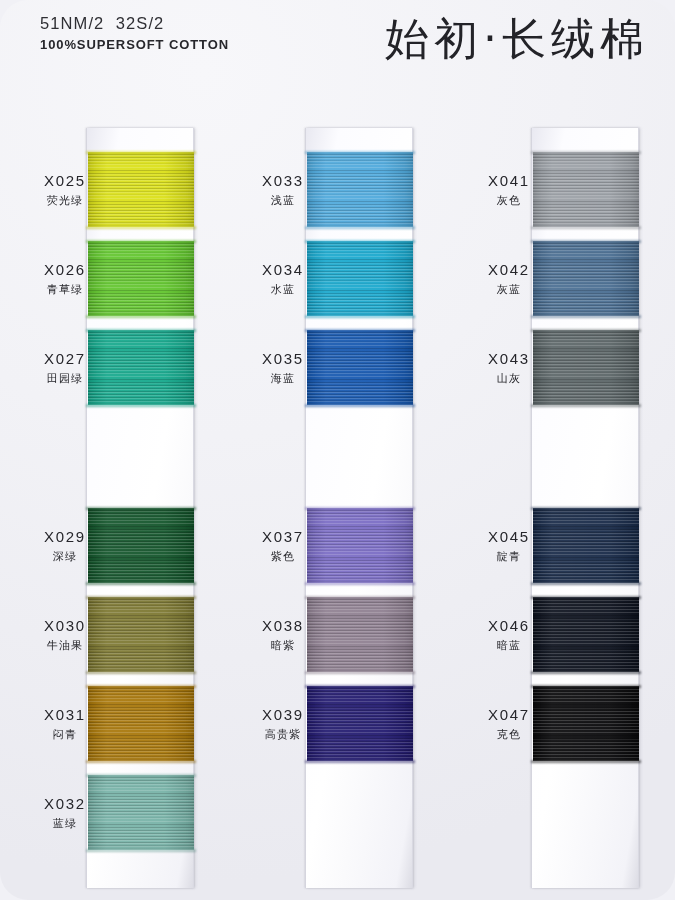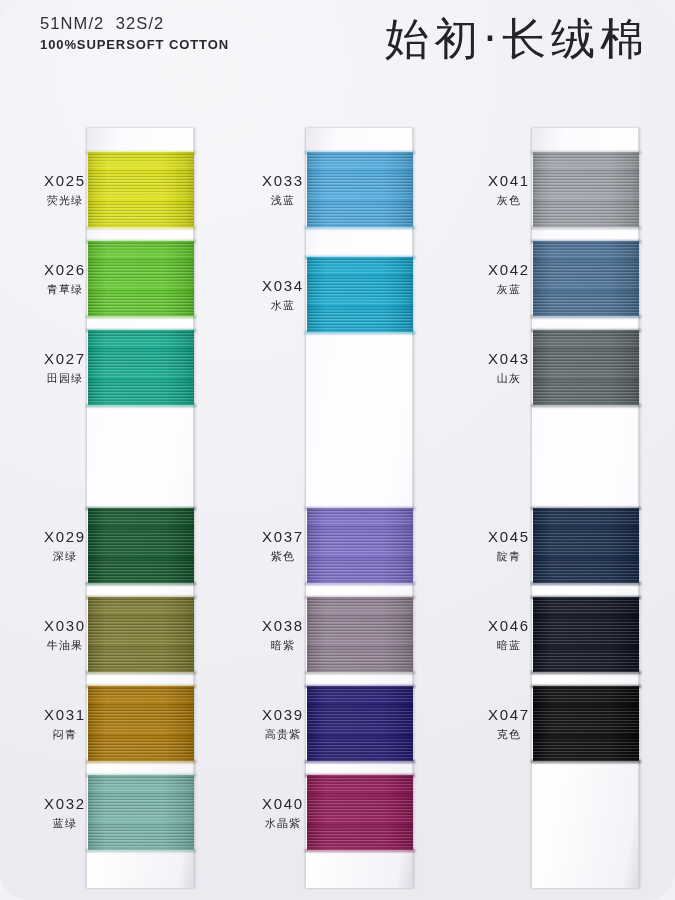--- a/index.html
+++ b/index.html
@@ -212,54 +212,54 @@
 
   <div class="column" id="column-2">
     <div class="card-strip"></div>
   <div class="swatch-row" style="top: 24px;">
         <div class="label">
           <div class="label-code">X033</div>
           <div class="label-name">浅蓝</div>
         </div>
         <div class="swatch" style="background: repeating-linear-gradient(rgba(255, 255, 255, 0.16) 0px, rgba(255, 255, 255, 0.16) 0.7px, rgba(0, 0, 0, 0) 0.9px, rgba(0, 0, 0, 0) 2.1px, rgba(0, 0, 0, 0.16) 2.4px, rgba(0, 0, 0, 0.16) 3.1px), linear-gradient(90deg, rgba(0, 0, 0, 0.1) 0%, rgba(255, 255, 255, 0.07) 18%, rgba(255, 255, 255, 0.05) 72%, rgba(0, 0, 0, 0.13) 100%), rgb(79, 169, 220);"></div>
       </div>
-      <div class="swatch-row" style="top: 129px;">
+      <div class="swatch-row" style="top: 113px;">
         <div class="label">
           <div class="label-code">X034</div>
           <div class="label-name">水蓝</div>
         </div>
         <div class="swatch" style="background: repeating-linear-gradient(rgba(255, 255, 255, 0.16) 0px, rgba(255, 255, 255, 0.16) 0.7px, rgba(0, 0, 0, 0) 0.9px, rgba(0, 0, 0, 0) 2.1px, rgba(0, 0, 0, 0.16) 2.4px, rgba(0, 0, 0, 0.16) 3.1px), linear-gradient(90deg, rgba(0, 0, 0, 0.1) 0%, rgba(255, 255, 255, 0.07) 18%, rgba(255, 255, 255, 0.05) 72%, rgba(0, 0, 0, 0.13) 100%), rgb(26, 168, 205);"></div>
       </div>
+      <div class="swatch-row" style="top: 202px;">
+        <div class="label">
+          <div class="label-code">X035</div>
+          <div class="label-name">海蓝</div>
+        </div>
+        <div class="swatch" style="background: repeating-linear-gradient(rgba(255, 255, 255, 0.16) 0px, rgba(255, 255, 255, 0.16) 0.7px, rgba(0, 0, 0, 0) 0.9px, rgba(0, 0, 0, 0) 2.1px, rgba(0, 0, 0, 0.16) 2.4px, rgba(0, 0, 0, 0.16) 3.1px), linear-gradient(90deg, rgba(0, 0, 0, 0.1) 0%, rgba(255, 255, 255, 0.07) 18%, rgba(255, 255, 255, 0.05) 72%, rgba(0, 0, 0, 0.13) 100%), rgb(22, 88, 176);"></div>
+      </div>
       <div class="swatch-row" style="top: 380px;">
         <div class="label">
           <div class="label-code">X037</div>
           <div class="label-name">紫色</div>
         </div>
         <div class="swatch" style="background: repeating-linear-gradient(rgba(255, 255, 255, 0.16) 0px, rgba(255, 255, 255, 0.16) 0.7px, rgba(0, 0, 0, 0) 0.9px, rgba(0, 0, 0, 0) 2.1px, rgba(0, 0, 0, 0.16) 2.4px, rgba(0, 0, 0, 0.16) 3.1px), linear-gradient(90deg, rgba(0, 0, 0, 0.1) 0%, rgba(255, 255, 255, 0.07) 18%, rgba(255, 255, 255, 0.05) 72%, rgba(0, 0, 0, 0.13) 100%), rgb(122, 108, 196);"></div>
       </div>
       <div class="swatch-row" style="top: 469px;">
         <div class="label">
           <div class="label-code">X038</div>
           <div class="label-name">暗紫</div>
         </div>
         <div class="swatch" style="background: repeating-linear-gradient(rgba(255, 255, 255, 0.16) 0px, rgba(255, 255, 255, 0.16) 0.7px, rgba(0, 0, 0, 0) 0.9px, rgba(0, 0, 0, 0) 2.1px, rgba(0, 0, 0, 0.16) 2.4px, rgba(0, 0, 0, 0.16) 3.1px), linear-gradient(90deg, rgba(0, 0, 0, 0.1) 0%, rgba(255, 255, 255, 0.07) 18%, rgba(255, 255, 255, 0.05) 72%, rgba(0, 0, 0, 0.13) 100%), rgb(143, 128, 145);"></div>
       </div>
       <div class="swatch-row" style="top: 558px;">
         <div class="label">
           <div class="label-code">X039</div>
           <div class="label-name">高贵紫</div>
         </div>
         <div class="swatch" style="background: repeating-linear-gradient(rgba(255, 255, 255, 0.16) 0px, rgba(255, 255, 255, 0.16) 0.7px, rgba(0, 0, 0, 0) 0.9px, rgba(0, 0, 0, 0) 2.1px, rgba(0, 0, 0, 0.16) 2.4px, rgba(0, 0, 0, 0.16) 3.1px), linear-gradient(90deg, rgba(0, 0, 0, 0.1) 0%, rgba(255, 255, 255, 0.07) 18%, rgba(255, 255, 255, 0.05) 72%, rgba(0, 0, 0, 0.13) 100%), rgb(35, 27, 112);"></div>
-      </div>
-      <div class="swatch-row" style="top: 647px;">
-        <div class="label">
-          <div class="label-code">X040</div>
-          <div class="label-name">水晶紫</div>
-        </div>
-        <div class="swatch" style="background: repeating-linear-gradient(rgba(255, 255, 255, 0.16) 0px, rgba(255, 255, 255, 0.16) 0.7px, rgba(0, 0, 0, 0) 0.9px, rgba(0, 0, 0, 0) 2.1px, rgba(0, 0, 0, 0.16) 2.4px, rgba(0, 0, 0, 0.16) 3.1px), linear-gradient(90deg, rgba(0, 0, 0, 0.1) 0%, rgba(255, 255, 255, 0.07) 18%, rgba(255, 255, 255, 0.05) 72%, rgba(0, 0, 0, 0.13) 100%), rgb(142, 26, 86);"></div>
       </div>
     </div>
 
   <div class="column" id="column-3">
     <div class="card-strip"></div>
   <div class="swatch-row" style="top: 24px;">
         <div class="label">
           <div class="label-code">X041</div>
           <div class="label-name">灰色</div>
         </div>

